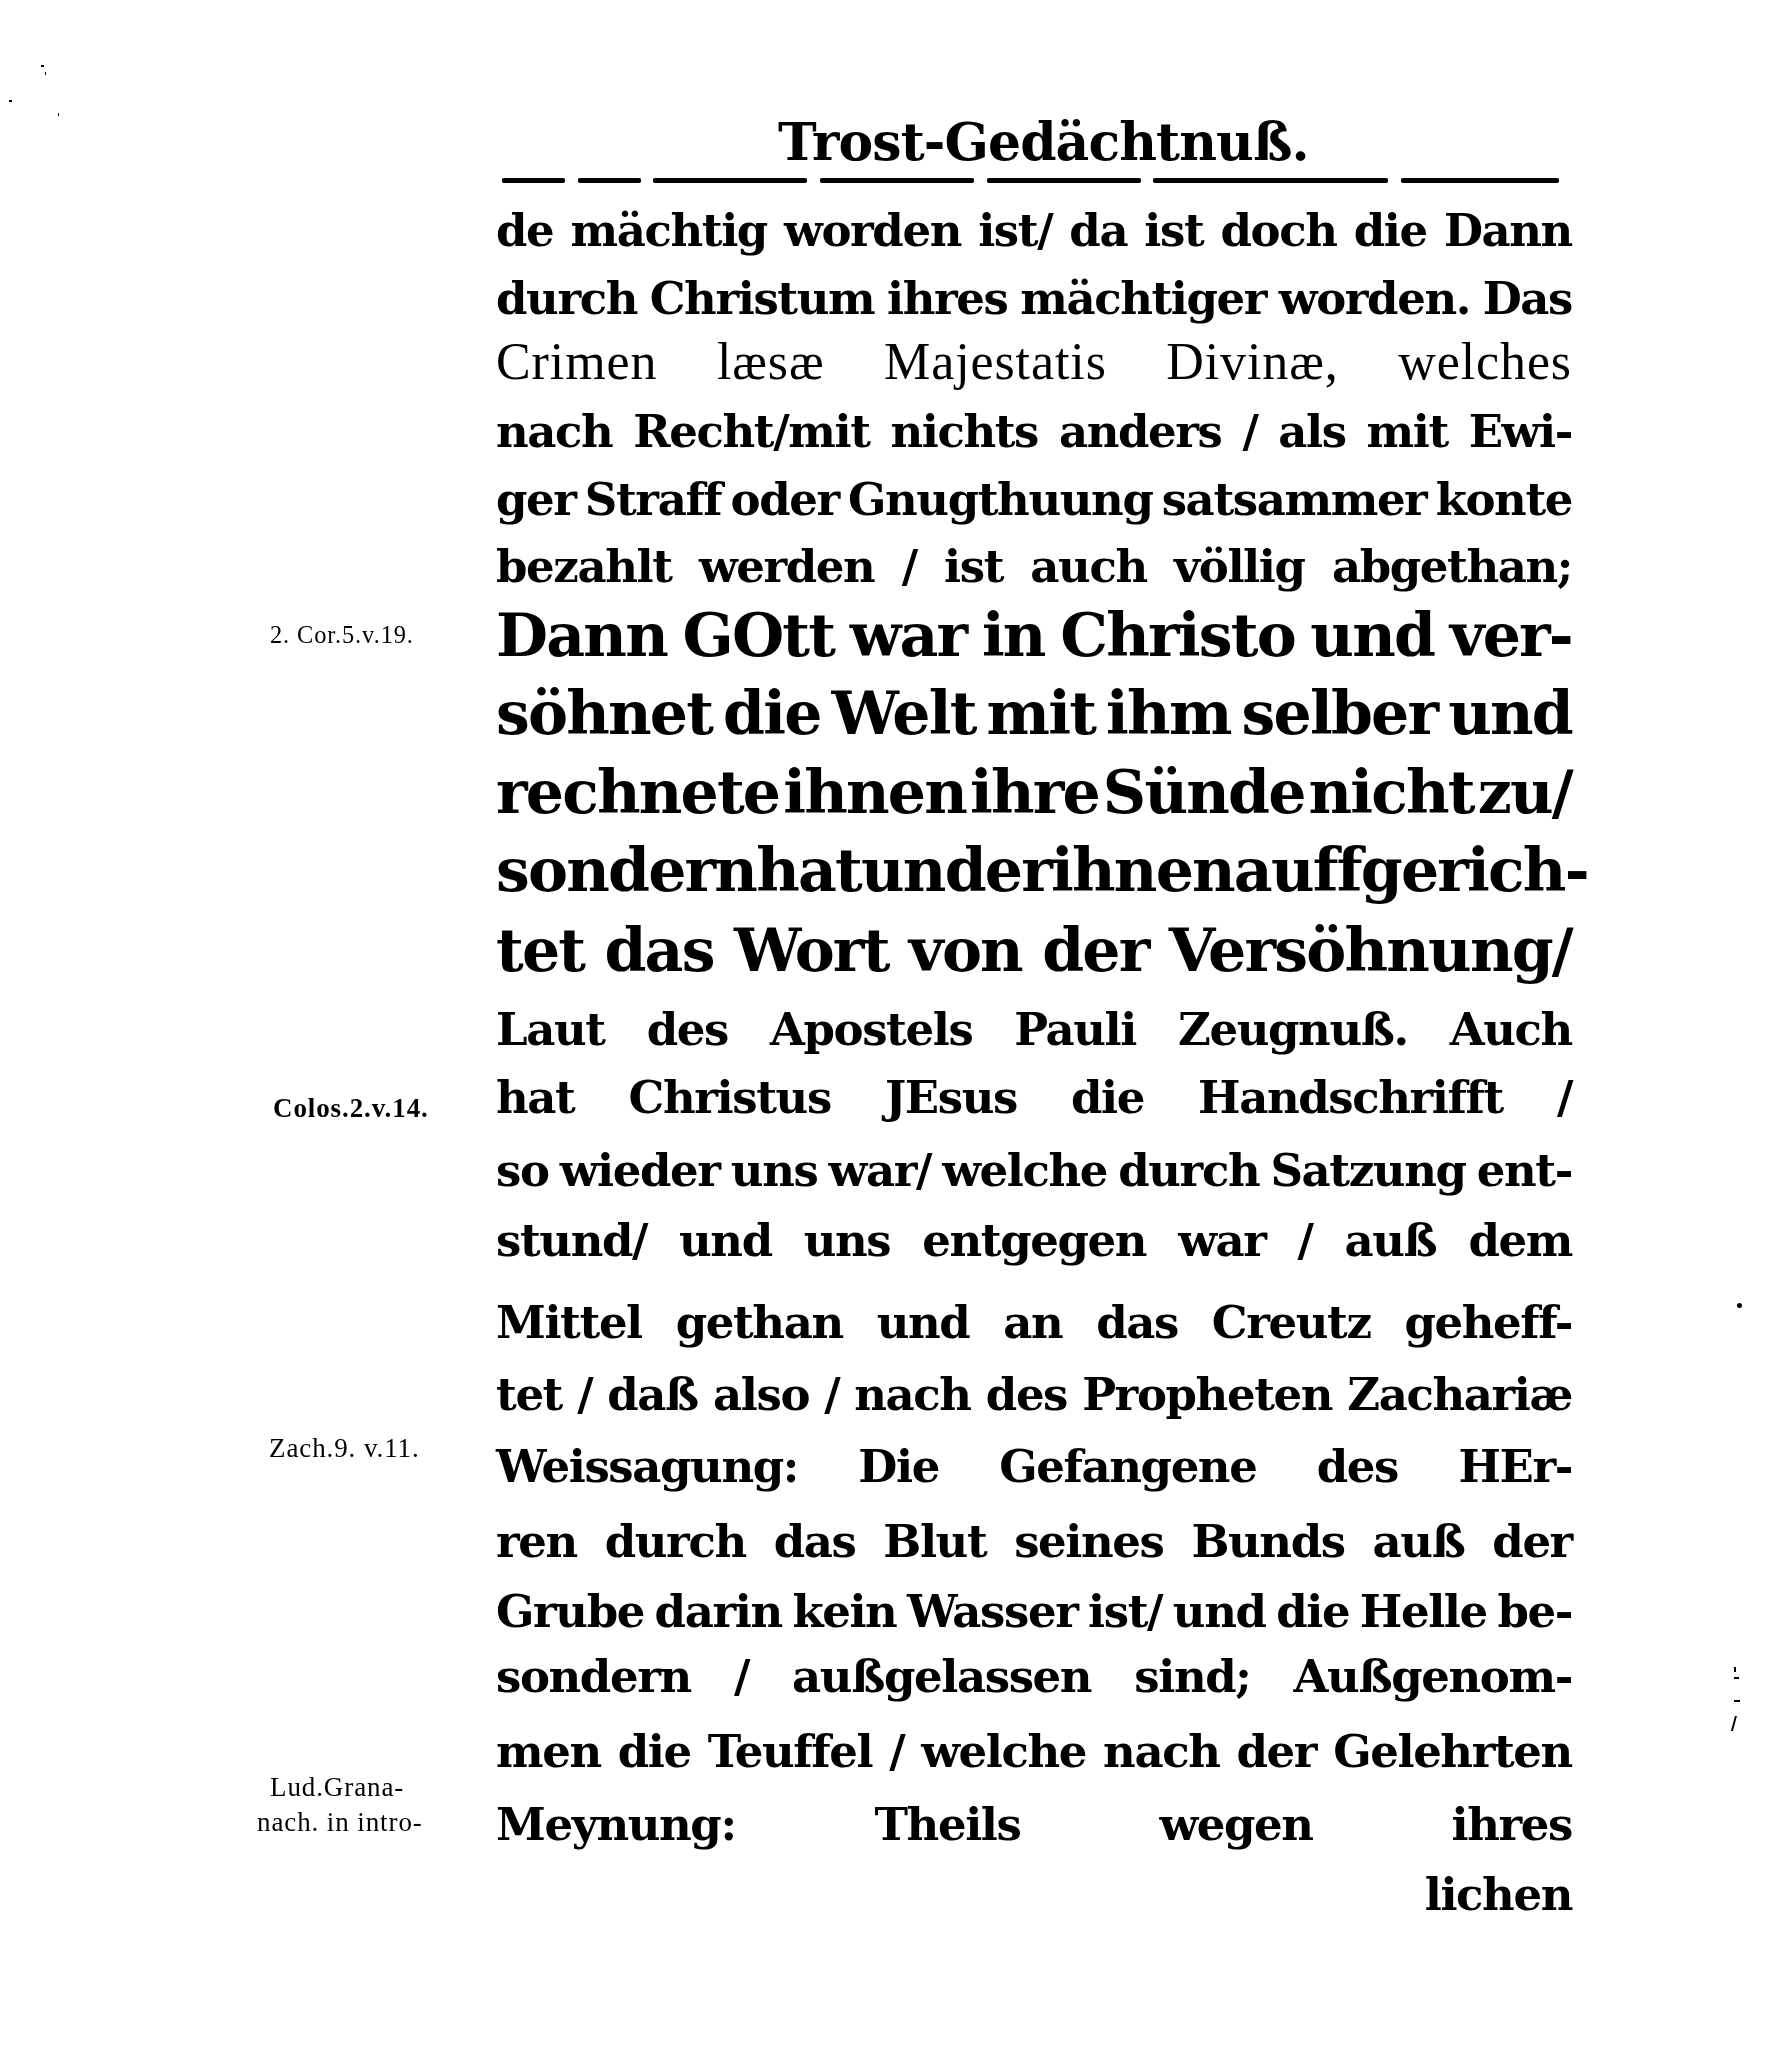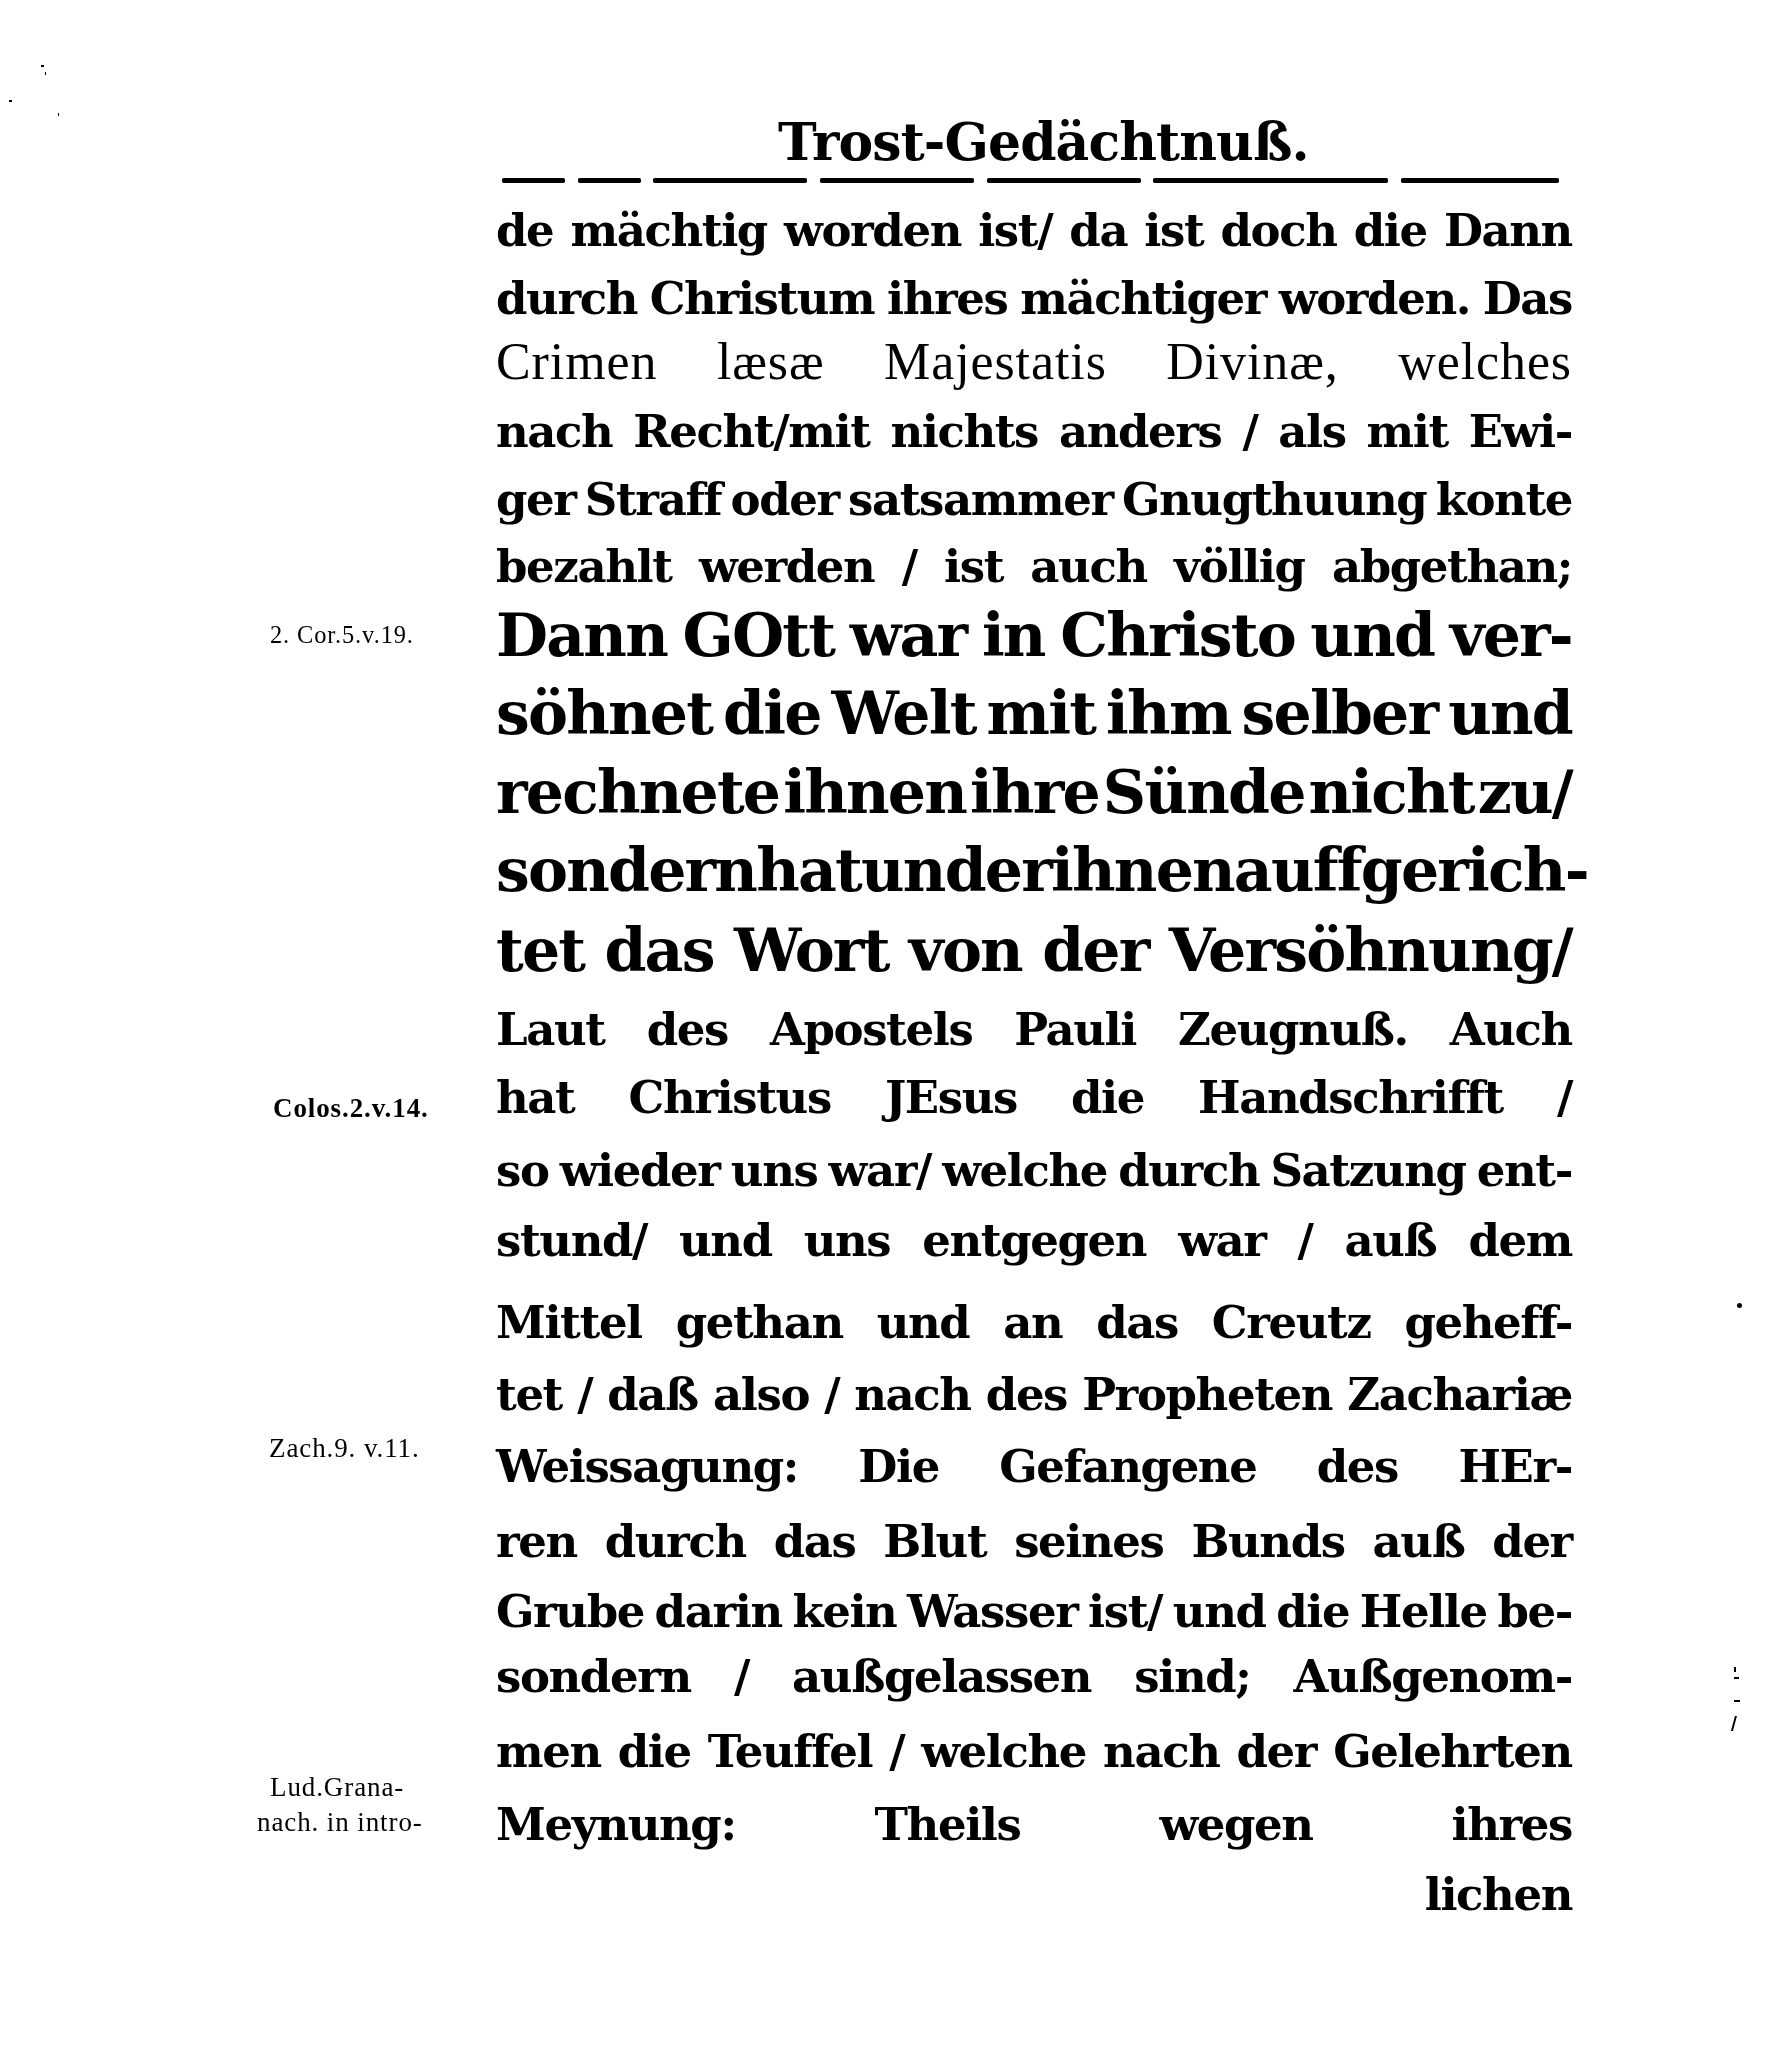--- a/index.html
+++ b/index.html
@@ -154,22 +154,22 @@
         <span class="word">anders</span>
         <span class="word">/</span>
         <span class="word">als</span>
         <span class="word">mit</span>
         <span class="word">Ewi-</span>
       </div>
     <div class="line normal" style="top:471px">
         <span class="word">ger</span>
         <span class="word">Straff</span>
         <span class="word">oder</span>
+        <span class="word">Gnugthuung</span>
         <span class="word">satsammer</span>
-        <span class="word">Gnugthuung</span>
         <span class="word">konte</span>
       </div>
     <div class="line normal" style="top:538px">
         <span class="word">bezahlt</span>
         <span class="word">werden</span>
         <span class="word">/</span>
         <span class="word">ist</span>
         <span class="word">auch</span>
         <span class="word">völlig</span>
         <span class="word">abgethan;</span>

